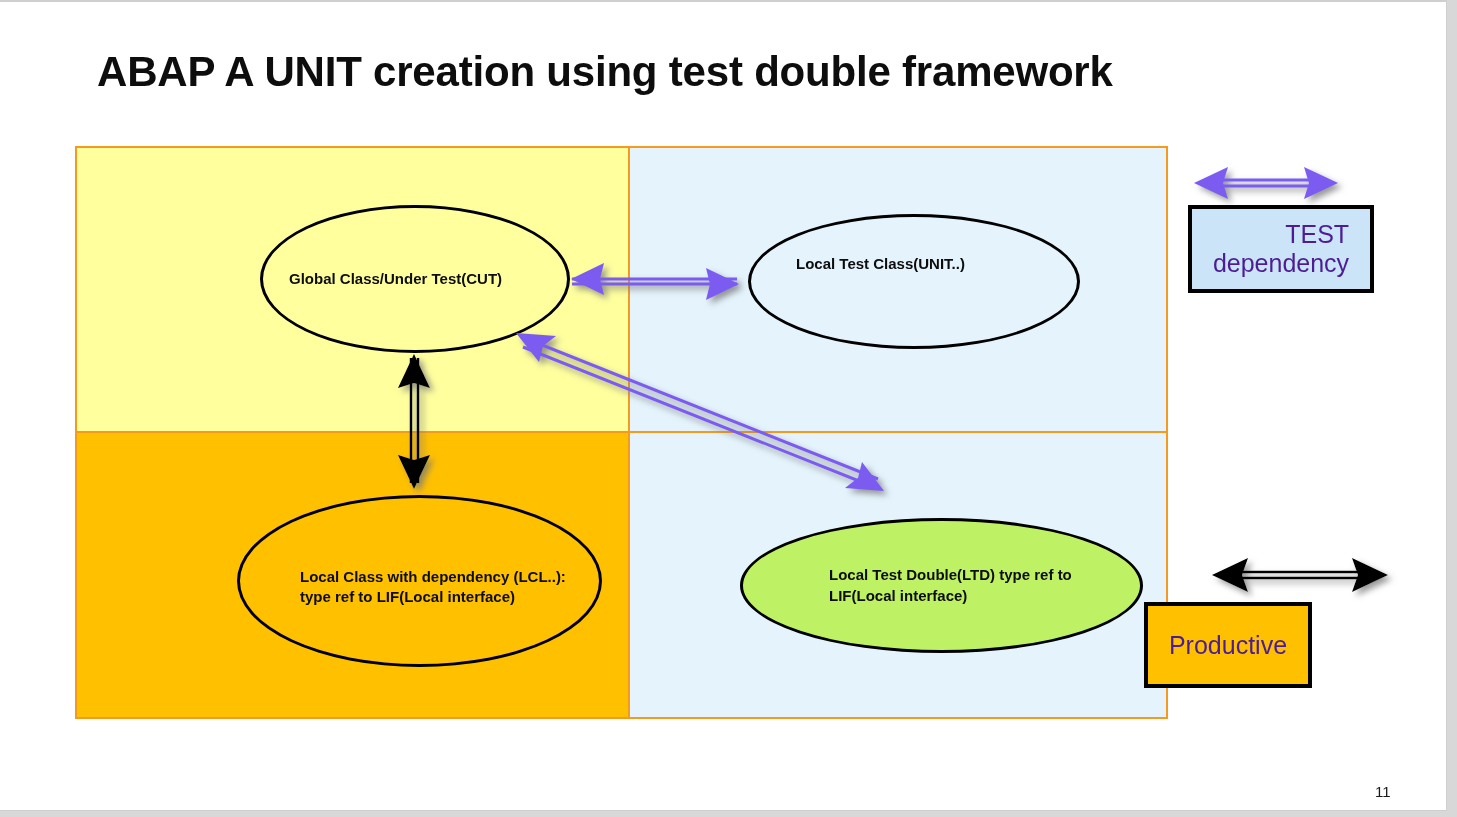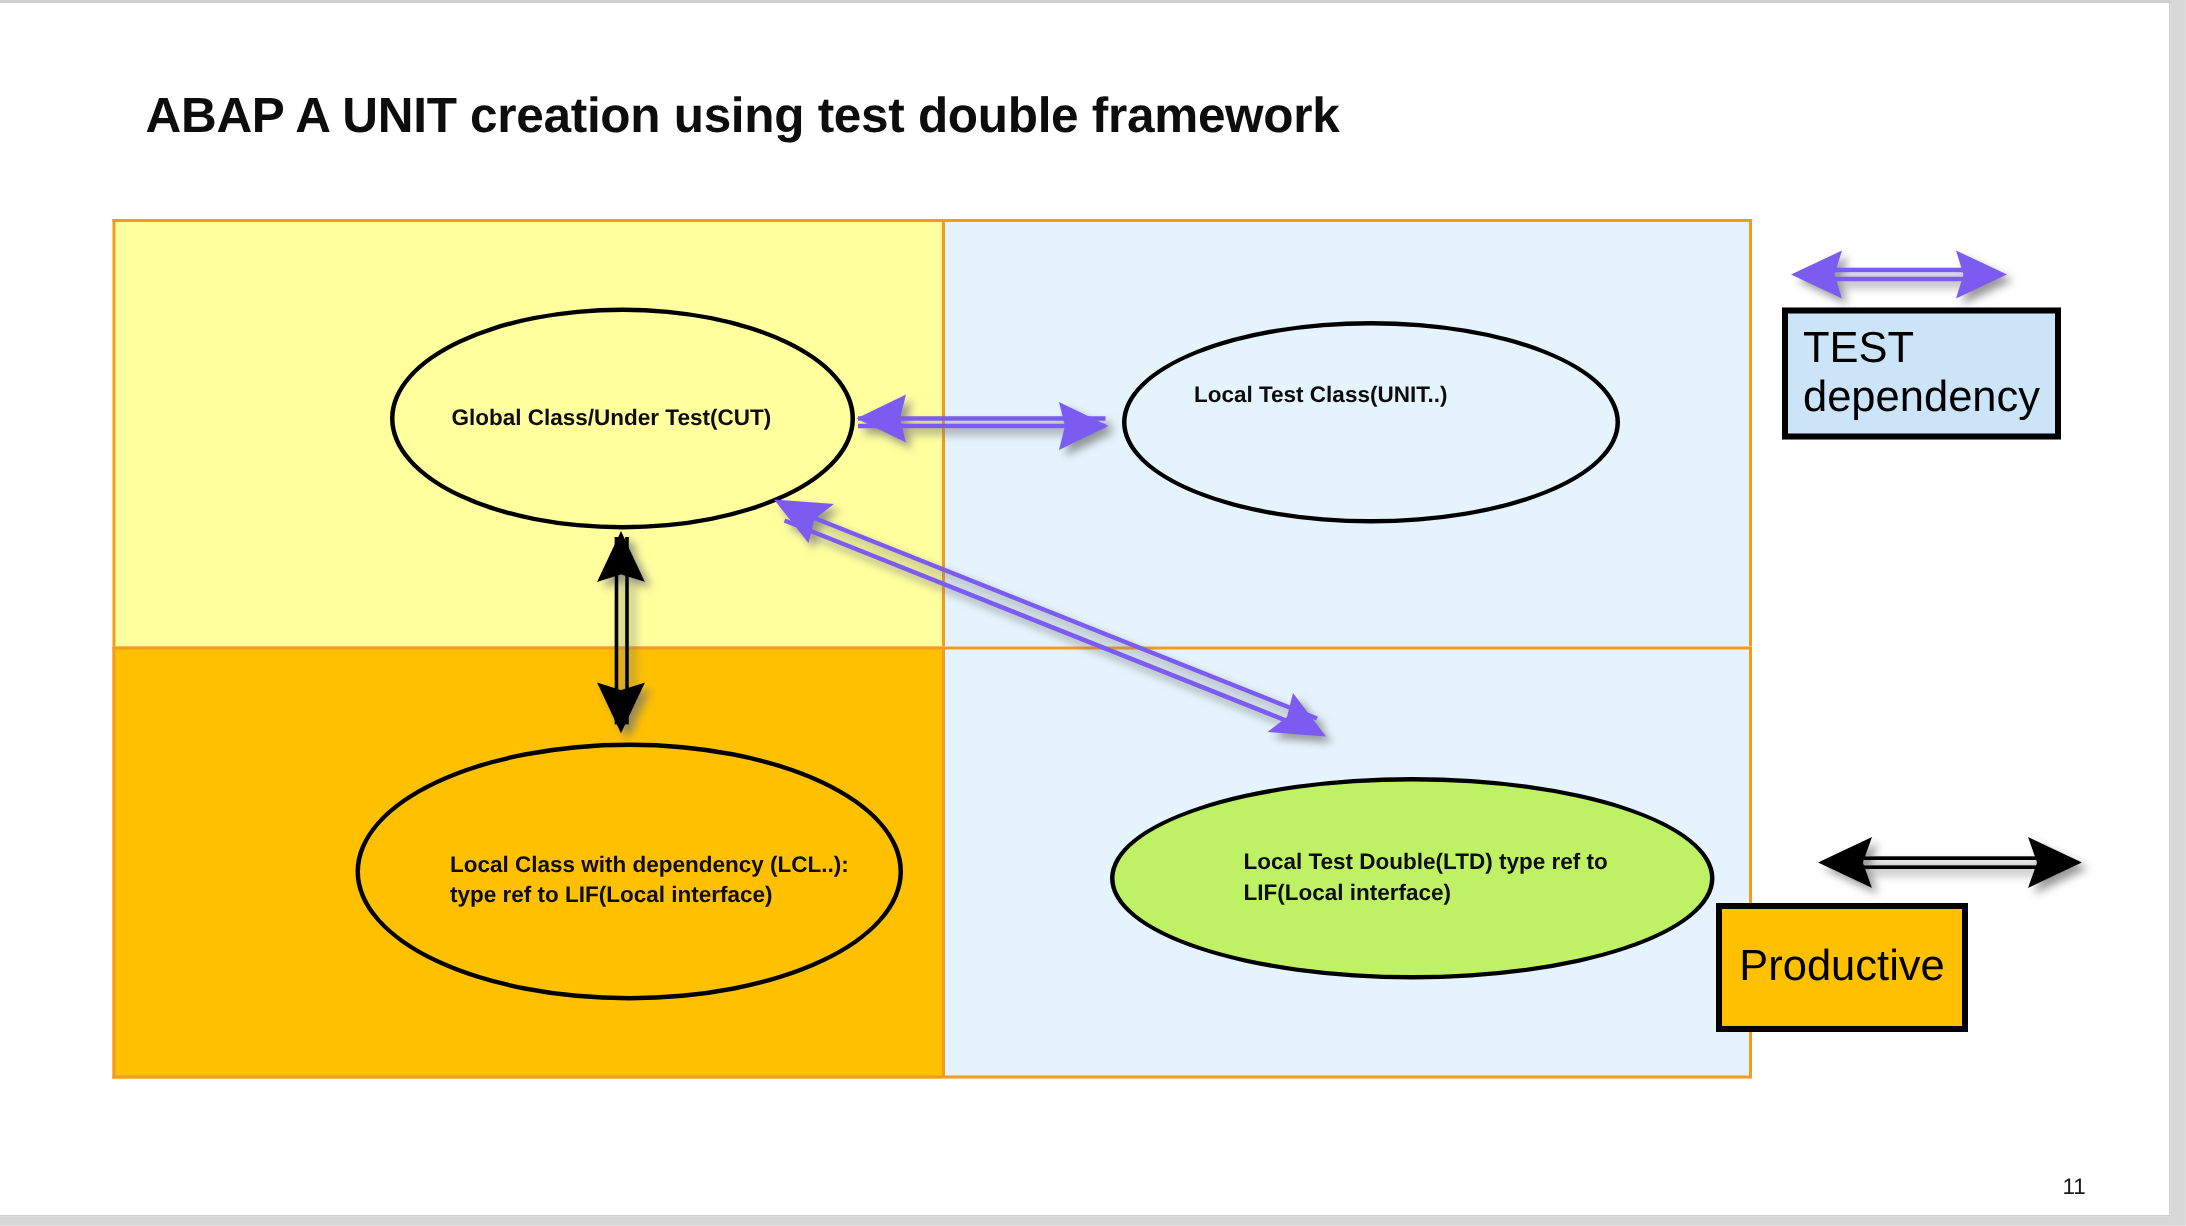--- a/index.html
+++ b/index.html
@@ -25,22 +25,22 @@
     border-right: 1px solid #cfcfcf;
     border-bottom: 1px solid #cfcfcf;
     box-sizing: border-box;
     overflow: hidden;
   }
 
   
   #title {
     position: absolute;
     left: 97px;
-    top: 56px;
-    font-size: 33px;
+    top: 46px;
+    font-size: 42px;
     font-weight: bold;
     color: #0d0d0d;
     letter-spacing: -0.2px;
     white-space: nowrap;
   }
 
   
   #grid {
     position: absolute;
     left: 75px;
@@ -86,21 +86,21 @@
     font-size: 15px;
     font-weight: bold;
     color: #0d0d0d;
     line-height: 1.36;
   }
 
   #node-cut {
     left: 260px; top: 203px; width: 310px; height: 148px;
     background: #ffff9e;
   }
-  #node-cut .lbl { padding-left: 26px; padding-right: 14px; margin-left: 12px; }
+  #node-cut .lbl { padding-left: 26px; padding-right: 14px; }
 
   #node-ltcl {
     left: 748px; top: 212px; width: 332px; height: 135px;
     background: #e4f3fc;
   }
   #node-ltcl .lbl { padding-left: 45px; padding-right: 14px; margin-top: -34px; }
 
   #node-lcl {
     left: 237px; top: 493px; width: 365px; height: 172px;
     background: #ffc000;
@@ -122,23 +122,23 @@
   }
 
   
   .legend-box {
     position: absolute;
     border: 4px solid #000000;
     box-sizing: border-box;
     display: flex;
     align-items: center;
     justify-content: center;
-    text-align: left;
-    color: #000000;
-    font-size: 29px;
+    text-align: right;
+    color: #4c1d95;
+    font-size: 25px;
     line-height: 1.15;
   }
   #legend-test {
     left: 1188px; top: 203px; width: 186px; height: 88px;
     background: #cce4f7;
   }
   #legend-prod {
     left: 1144px; top: 600px; width: 168px; height: 86px;
     background: #ffc000;
   }

